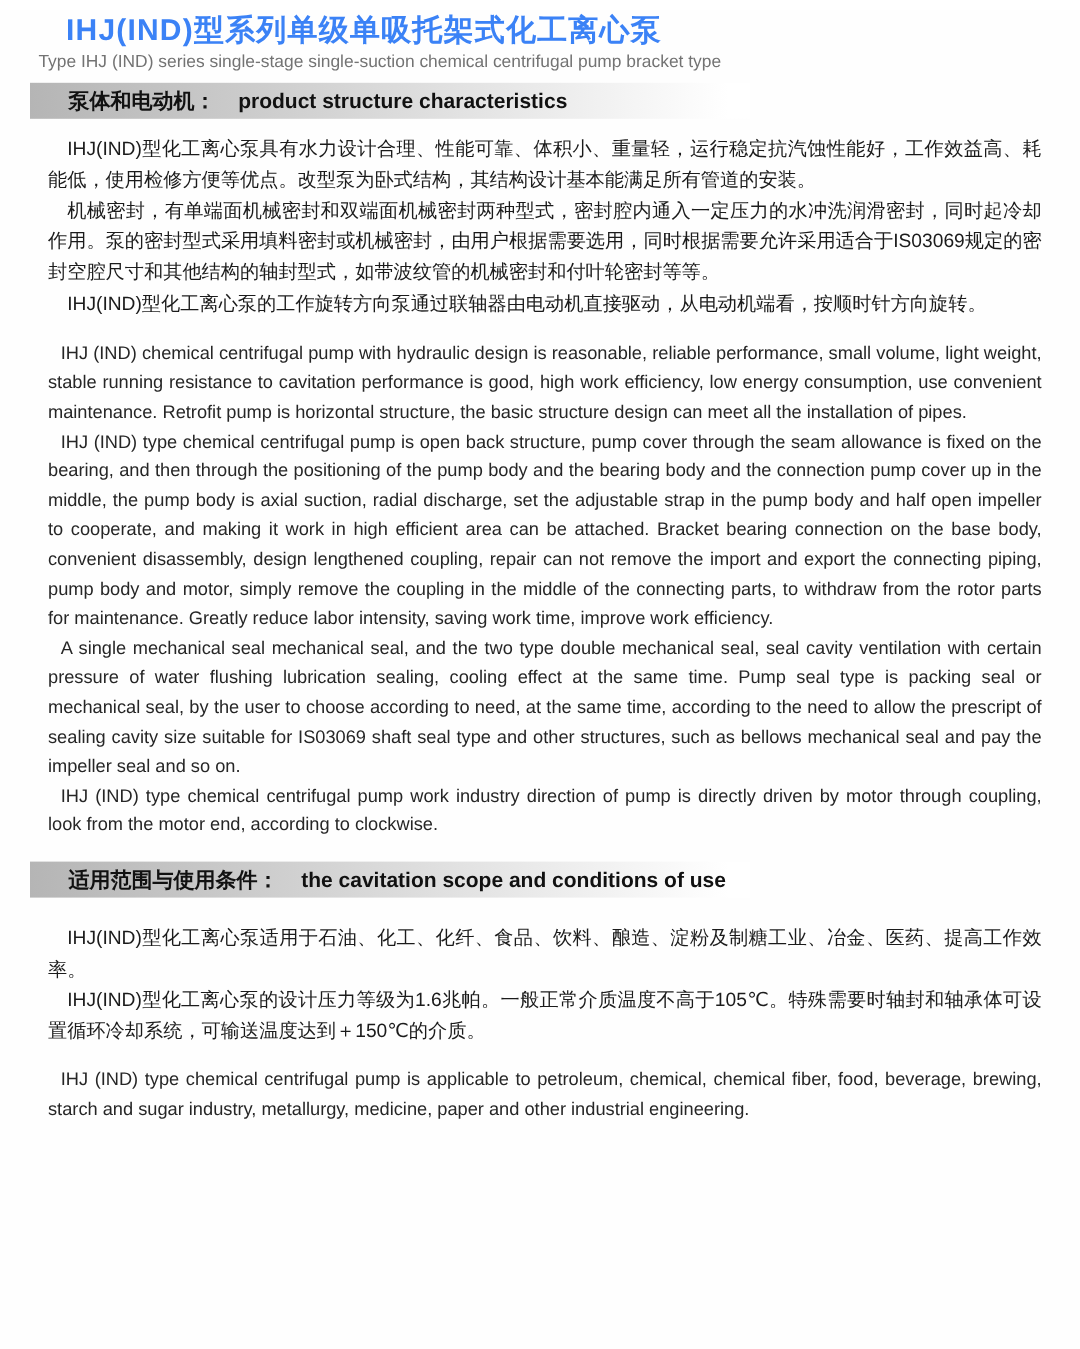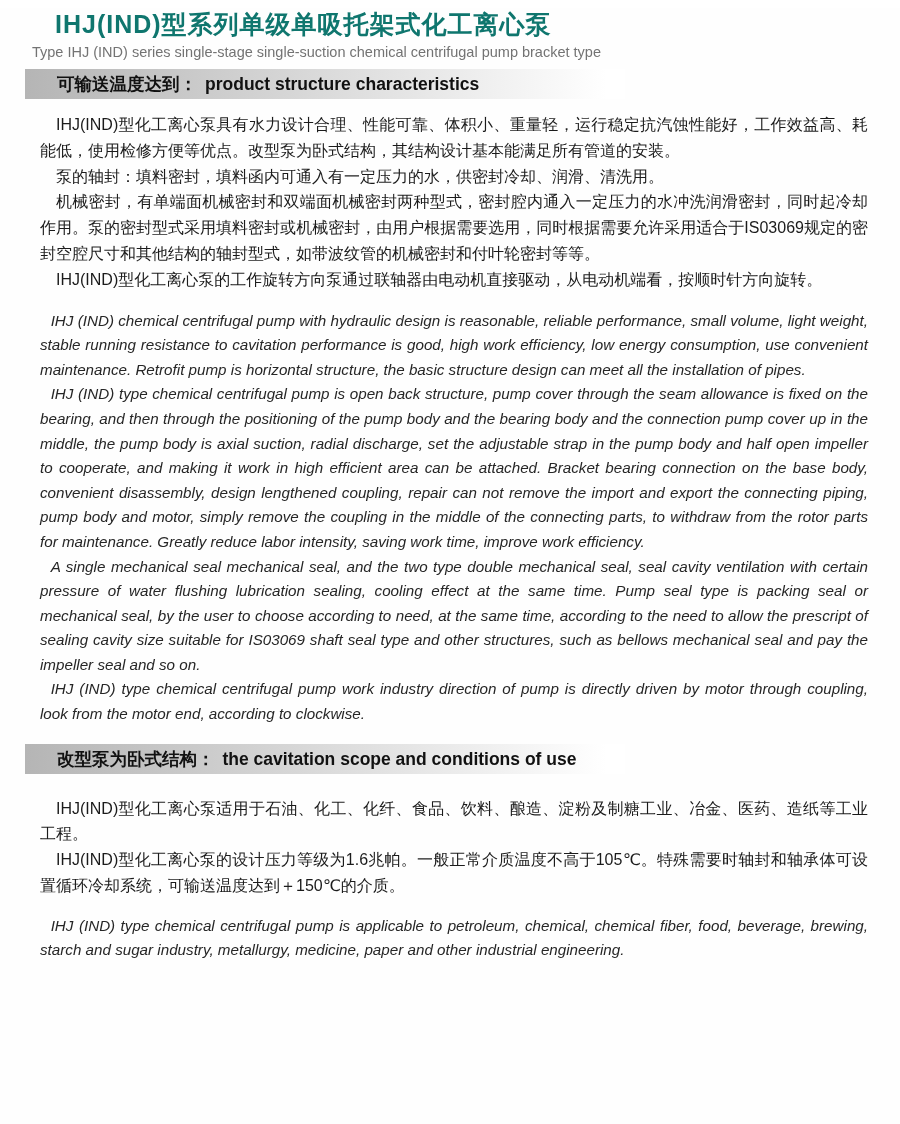--- a/index.html
+++ b/index.html
@@ -10,21 +10,21 @@
     font-family: "Liberation Sans", "DejaVu Sans", sans-serif;
     color: #1e1e1e;
     overflow: hidden;
   }
   .page { position: relative; width: 900px; height: 1124px; background: #fefefe; }
   .title {
     margin: 8px 40px 0 55px;
     font-size: 25px;
     font-weight: 600;
     letter-spacing: 1px;
-    color: #0f766e;
+    color: #3b82f6;
     white-space: nowrap;
   }
   .subtitle {
     margin: 3px 40px 0 32px;
     font-size: 14.5px;
     font-weight: 400;
     color: #737373;
     white-space: nowrap;
   }
   .section-header {
@@ -32,66 +32,65 @@
     width: 600px;
     height: 30px;
     line-height: 30px;
     padding-left: 32px;
     background: linear-gradient(to right, #b5b5b5 0%, #cfcfcf 35%, #e6e6e6 65%, #ffffff 97%);
     font-size: 17.5px;
     font-weight: 700;
     color: #111111;
     white-space: nowrap;
   }
-  .section-header .hdr-en { margin-left: 8px; text-align: center; }
+  .section-header .hdr-en { margin-left: 19px; text-align: center; }
   .text-block { margin-left: 40px; margin-right: 32px; text-align: justify; }
   .text-block p { text-align: justify; }
   .zh-block { margin-top: 13px; font-size: 16px; line-height: 25.8px; color: #1b1b1b; }
   .zh-block p { text-indent: 1em; }
-  .en-block { margin-top: 16px; font-size: 15.2px; line-height: 24.6px; color: #262626; font-style: italic; }
+  .en-block { margin-top: 16px; font-size: 15.2px; line-height: 24.6px; color: #262626; }
   .en-block p { text-indent: 0.7em; }
   .section-2 .section-header { margin-top: 17px; }
   .section-2 .zh-block { margin-top: 22px; }
   .section-2 .en-block { margin-top: 15px; }
 </style>
 </head>
 <body>
 
 <div class="page">
 
   <h1 class="title">IHJ(IND)型系列单级单吸托架式化工离心泵</h1>
   <div class="subtitle">Type IHJ (IND) series single-stage single-suction chemical centrifugal pump bracket type</div>
 
   <div class="section section-1">
     <div class="section-header">
-      <span class="hdr-zh">可输送温度达到：</span><span class="hdr-en">product structure characteristics</span>
+      <span class="hdr-zh">泵体和电动机：</span><span class="hdr-en">product structure characteristics</span>
     </div>
     <div class="text-block zh-block">
 
     <p class="zh-para">IHJ(IND)型化工离心泵具有水力设计合理、性能可靠、体积小、重量轻，运行稳定抗汽蚀性能好，工作效益高、耗能低，使用检修方便等优点。改型泵为卧式结构，其结构设计基本能满足所有管道的安装。</p>
-        <p class="zh-para">泵的轴封：填料密封，填料函内可通入有一定压力的水，供密封冷却、润滑、清洗用。</p>
         <p class="zh-para">机械密封，有单端面机械密封和双端面机械密封两种型式，密封腔内通入一定压力的水冲洗润滑密封，同时起冷却作用。泵的密封型式采用填料密封或机械密封，由用户根据需要选用，同时根据需要允许采用适合于IS03069规定的密封空腔尺寸和其他结构的轴封型式，如带波纹管的机械密封和付叶轮密封等等。</p>
         <p class="zh-para">IHJ(IND)型化工离心泵的工作旋转方向泵通过联轴器由电动机直接驱动，从电动机端看，按顺时针方向旋转。</p>
       </div>
     <div class="text-block en-block">
 
     <p class="en-para">IHJ (IND) chemical centrifugal pump with hydraulic design is reasonable, reliable performance, small volume, light weight, stable running resistance to cavitation performance is good, high work efficiency, low energy consumption, use convenient maintenance. Retrofit pump is horizontal structure, the basic structure design can meet all the installation of pipes.</p>
         <p class="en-para">IHJ (IND) type chemical centrifugal pump is open back structure, pump cover through the seam allowance is fixed on the bearing, and then through the positioning of the pump body and the bearing body and the connection pump cover up in the middle, the pump body is axial suction, radial discharge, set the adjustable strap in the pump body and half open impeller to cooperate, and making it work in high efficient area can be attached. Bracket bearing connection on the base body, convenient disassembly, design lengthened coupling, repair can not remove the import and export the connecting piping, pump body and motor, simply remove the coupling in the middle of the connecting parts, to withdraw from the rotor parts for maintenance. Greatly reduce labor intensity, saving work time, improve work efficiency.</p>
         <p class="en-para">A single mechanical seal mechanical seal, and the two type double mechanical seal, seal cavity ventilation with certain pressure of water flushing lubrication sealing, cooling effect at the same time. Pump seal type is packing seal or mechanical seal, by the user to choose according to need, at the same time, according to the need to allow the prescript of sealing cavity size suitable for IS03069 shaft seal type and other structures, such as bellows mechanical seal and pay the impeller seal and so on.</p>
         <p class="en-para">IHJ (IND) type chemical centrifugal pump work industry direction of pump is directly driven by motor through coupling, look from the motor end, according to clockwise.</p>
       </div>
   </div>
 
   <div class="section section-2">
     <div class="section-header">
-      <span class="hdr-zh">改型泵为卧式结构：</span><span class="hdr-en">the cavitation scope and conditions of use</span>
+      <span class="hdr-zh">适用范围与使用条件：</span><span class="hdr-en">the cavitation scope and conditions of use</span>
     </div>
     <div class="text-block zh-block">
 
-    <p class="zh-para">IHJ(IND)型化工离心泵适用于石油、化工、化纤、食品、饮料、酿造、淀粉及制糖工业、冶金、医药、造纸等工业工程。</p>
+    <p class="zh-para">IHJ(IND)型化工离心泵适用于石油、化工、化纤、食品、饮料、酿造、淀粉及制糖工业、冶金、医药、提高工作效率。</p>
         <p class="zh-para">IHJ(IND)型化工离心泵的设计压力等级为1.6兆帕。一般正常介质温度不高于105℃。特殊需要时轴封和轴承体可设置循环冷却系统，可输送温度达到＋150℃的介质。</p>
       </div>
     <div class="text-block en-block">
 
     <p class="en-para">IHJ (IND) type chemical centrifugal pump is applicable to petroleum, chemical, chemical fiber, food, beverage, brewing, starch and sugar industry, metallurgy, medicine, paper and other industrial engineering.</p>
       </div>
   </div>
 
 </div>
 

